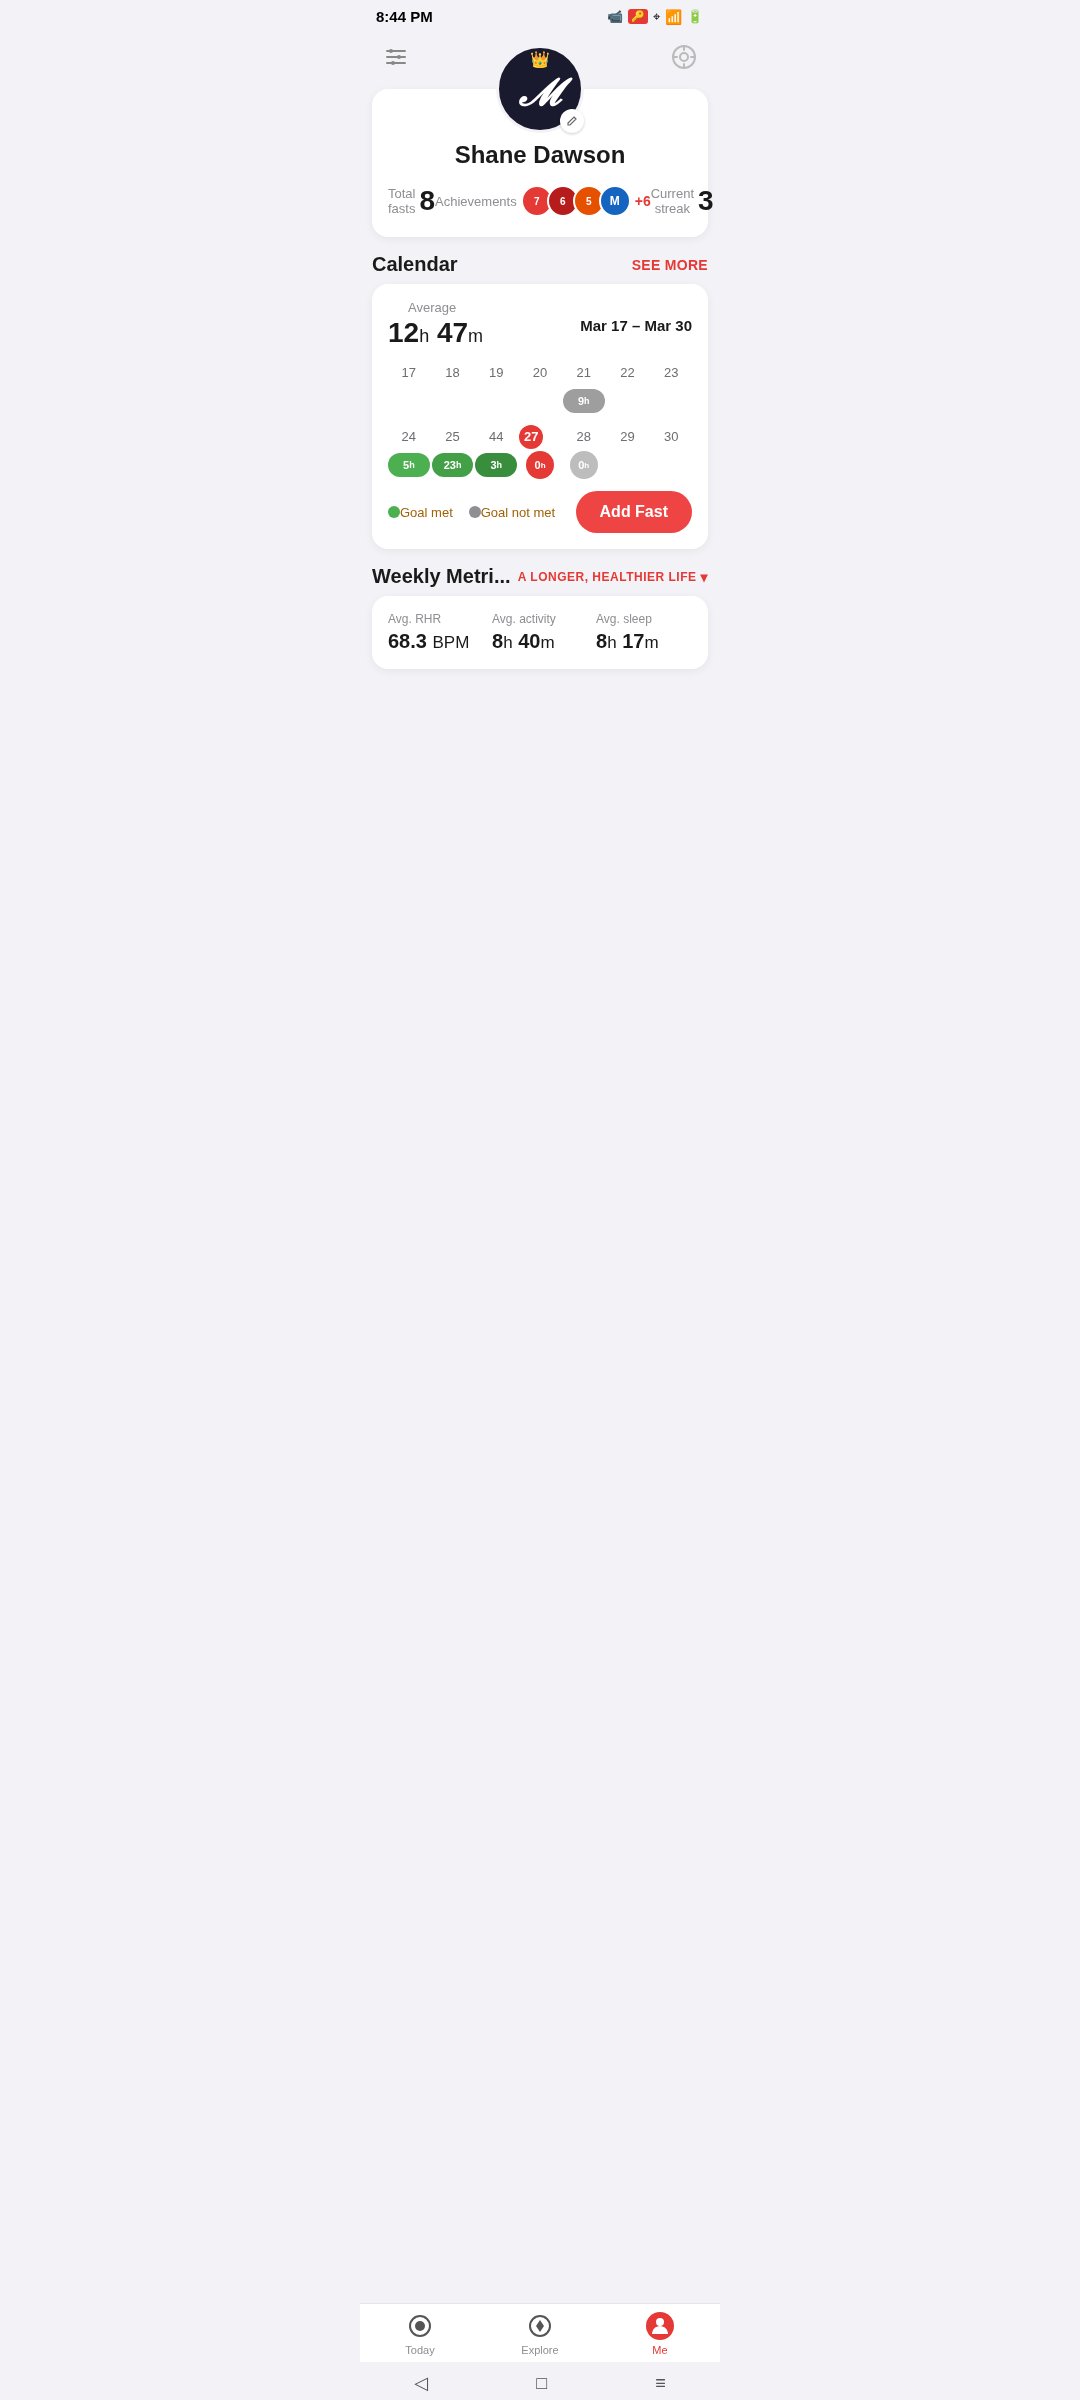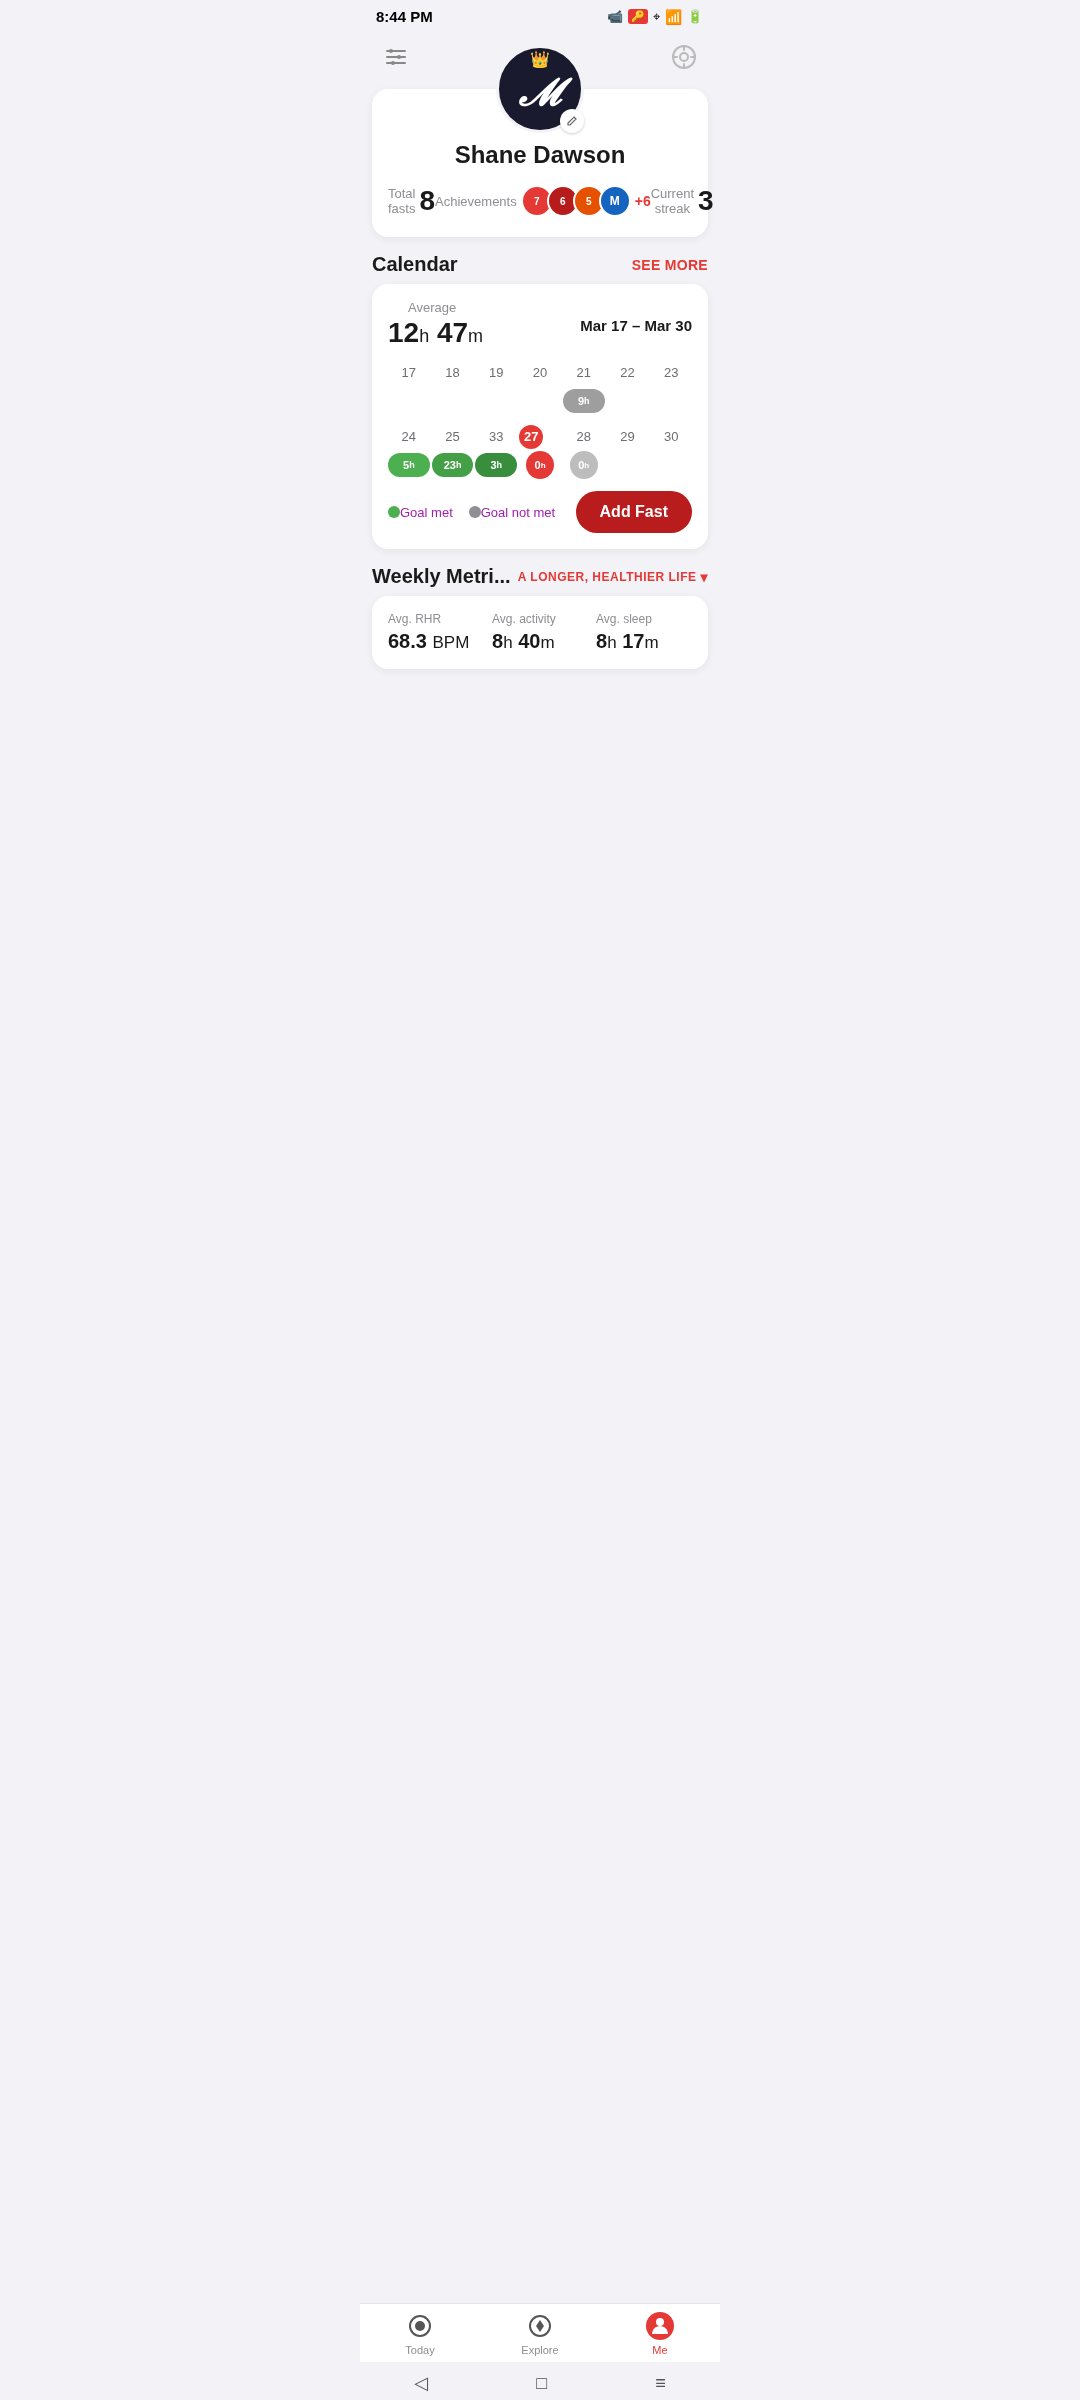--- a/index.html
+++ b/index.html
@@ -202,33 +202,33 @@
       font-weight: 600;
       color: #1a1a1a;
       text-align: right;
       margin-bottom: 12px;
     }
     .legend-item {
       display: flex;
       align-items: center;
       gap: 0;
       font-size: 13px;
-      color: #a21caf;
+      color: #a16207;
       justify-content: center;
     }
     .legend-dot {
       width: 12px;
       height: 12px;
       border-radius: 50%;
     }
     .dot-green { background: #4caf50; }
     .dot-gray { background: #8e8e93; }
 
     .add-fast-btn {
-      background: #b91c1c;
+      background: #ef4444;
       color: #fff;
       border: none;
       border-radius: 25px;
       padding: 12px 24px;
       font-size: 16px;
       font-weight: 600;
       cursor: pointer;
       margin-left: auto;
       display: block;
     }
@@ -520,21 +520,21 @@
       <div class="bar-cell">
         <div style="background:#9e9e9e;border-radius:12px;height:24px;display:flex;align-items:center;justify-content:center;font-size:11px;font-weight:700;color:#fff;width:100%;">9<span style="font-size:9px;">h</span></div>
       </div>
       <div class="bar-cell"></div>
       <div class="bar-cell"></div>
     </div>
 
     <div class="row2-num">
       <div class="num-cell">24</div>
       <div class="num-cell">25</div>
-      <div class="num-cell">33</div>
+      <div class="num-cell">44</div>
       <div class="num-cell highlighted">
         <span class="red-circle-num">27</span>
       </div>
       <div class="num-cell">28</div>
       <div class="num-cell">29</div>
       <div class="num-cell">30</div>
     </div>
 
     <div style="display:flex;gap:2px;margin-bottom:12px;align-items:center;">
 

